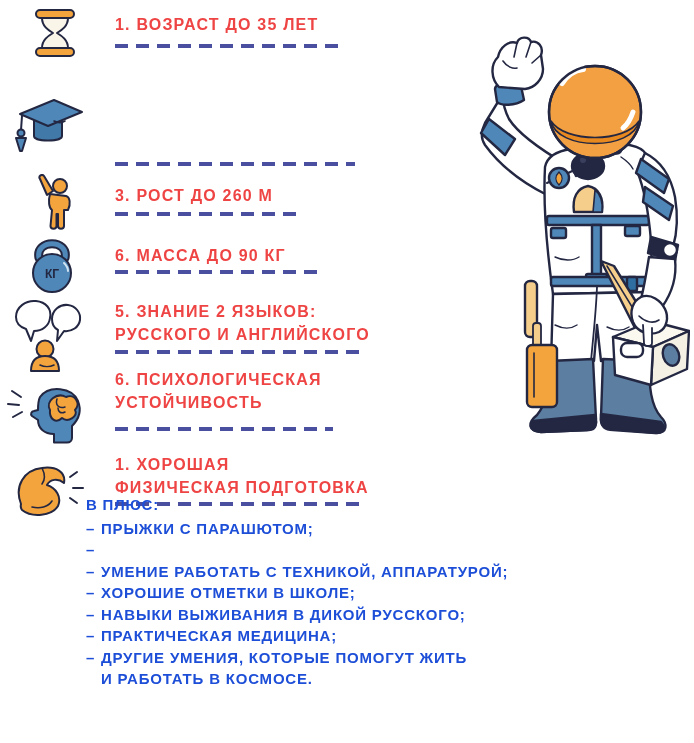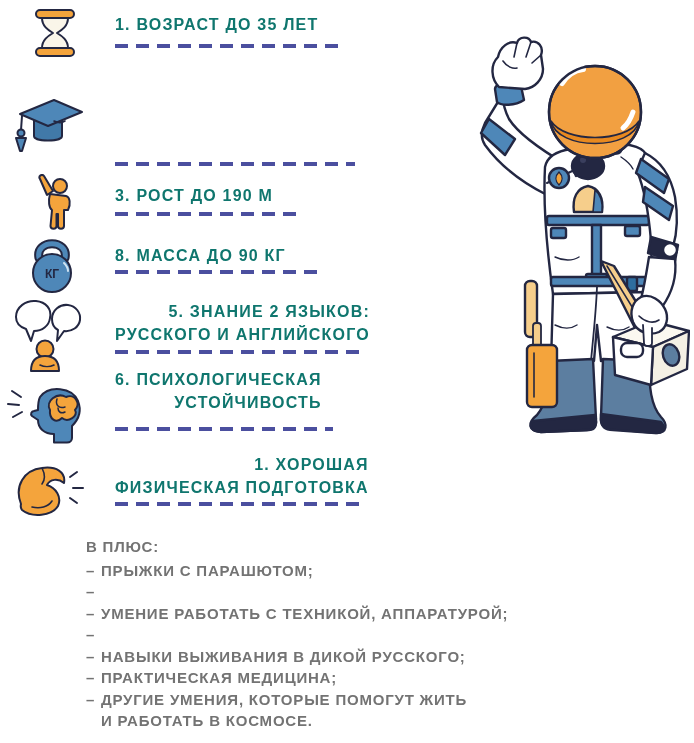--- a/index.html
+++ b/index.html
@@ -4,29 +4,29 @@
 <style>
   html,body{margin:0;padding:0;background:#ffffff;}
   .canvas{
     position:relative;width:694px;height:743px;background:#ffffff;overflow:hidden;
     font-family:"Liberation Sans", sans-serif;color:#4b4f9f;
   }
   .icon{position:absolute;text-align:right;}
   .req-text{
     position:absolute;left:115px;
     font-size:16px;font-weight:700;line-height:23px;letter-spacing:1.2px;
-    white-space:pre-line;color:#0f766e;text-align:right;
+    white-space:pre-line;color:#ef4444;
   }
   .dashes{
     position:absolute;left:115px;height:4px;
     background:repeating-linear-gradient(90deg,#4b4f9f 0 13px,transparent 13px 21px);
   }
   .plus{
-    position:absolute;left:86px;top:536px;width:600px;
-    font-size:15px;font-weight:700;letter-spacing:0.8px;line-height:21.5px;color:#737373;
+    position:absolute;left:86px;top:494px;width:600px;
+    font-size:15px;font-weight:700;letter-spacing:0.8px;line-height:21.5px;color:#1d4ed8;
   }
   .plus-heading{margin:0 0 2px 0;}
   .bullet{display:flex;align-items:flex-start;}
   .bullet .dash{width:15px;flex-shrink:0;}
   .bullet .btxt{white-space:pre-line;}
   svg{display:block;}
 </style>
 </head>
 <body>
 
@@ -112,24 +112,24 @@
         <line x1="58" y1="38" x2="65" y2="43"></line>
       </g>
     </svg>
   </div>
 
   <div class="req-text" style="top:13px">1. ВОЗРАСТ ДО 35 ЛЕТ</div>
   <div class="dashes" style="top:44px;width:230px"></div>
 
   <div class="dashes" style="top:162px;width:240px"></div>
 
-  <div class="req-text" style="top:184px">3. РОСТ ДО 190 М</div>
+  <div class="req-text" style="top:184px">3. РОСТ ДО 260 М</div>
   <div class="dashes" style="top:212px;width:182px"></div>
 
-  <div class="req-text" style="top:244px">8. МАССА ДО 90 КГ</div>
+  <div class="req-text" style="top:244px">6. МАССА ДО 90 КГ</div>
   <div class="dashes" style="top:270px;width:205px"></div>
 
   <div class="req-text" style="top:300px">5. ЗНАНИЕ 2 ЯЗЫКОВ:
 РУССКОГО И АНГЛИЙСКОГО</div>
   <div class="dashes" style="top:350px;width:245px"></div>
 
   <div class="req-text" style="top:368px">6. ПСИХОЛОГИЧЕСКАЯ
 УСТОЙЧИВОСТЬ</div>
   <div class="dashes" style="top:427px;width:218px"></div>
 
@@ -145,20 +145,21 @@
     </div>
     <div class="bullet">
       <span class="dash">–</span>
     </div>
     <div class="bullet">
       <span class="dash">–</span>
       <span class="btxt">УМЕНИЕ РАБОТАТЬ С ТЕХНИКОЙ, АППАРАТУРОЙ;</span>
     </div>
     <div class="bullet">
       <span class="dash">–</span>
+      <span class="btxt">ХОРОШИЕ ОТМЕТКИ В ШКОЛЕ;</span>
     </div>
     <div class="bullet">
       <span class="dash">–</span>
       <span class="btxt">НАВЫКИ ВЫЖИВАНИЯ В ДИКОЙ РУССКОГО;</span>
     </div>
     <div class="bullet">
       <span class="dash">–</span>
       <span class="btxt">ПРАКТИЧЕСКАЯ МЕДИЦИНА;</span>
     </div>
     <div class="bullet">

